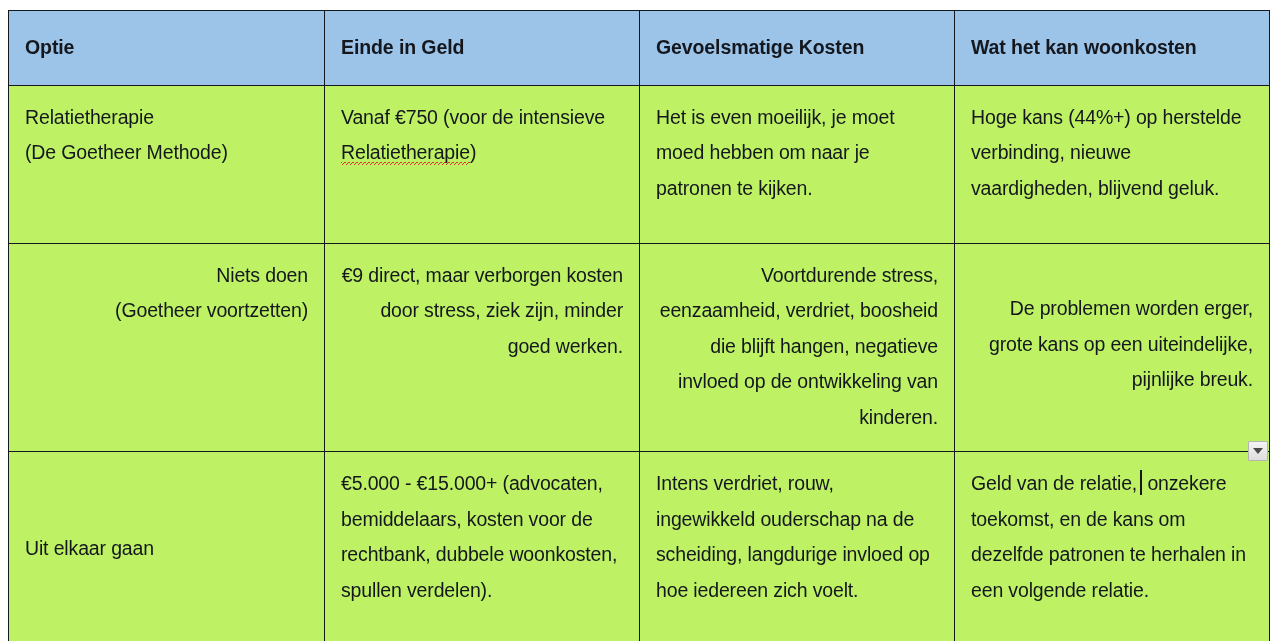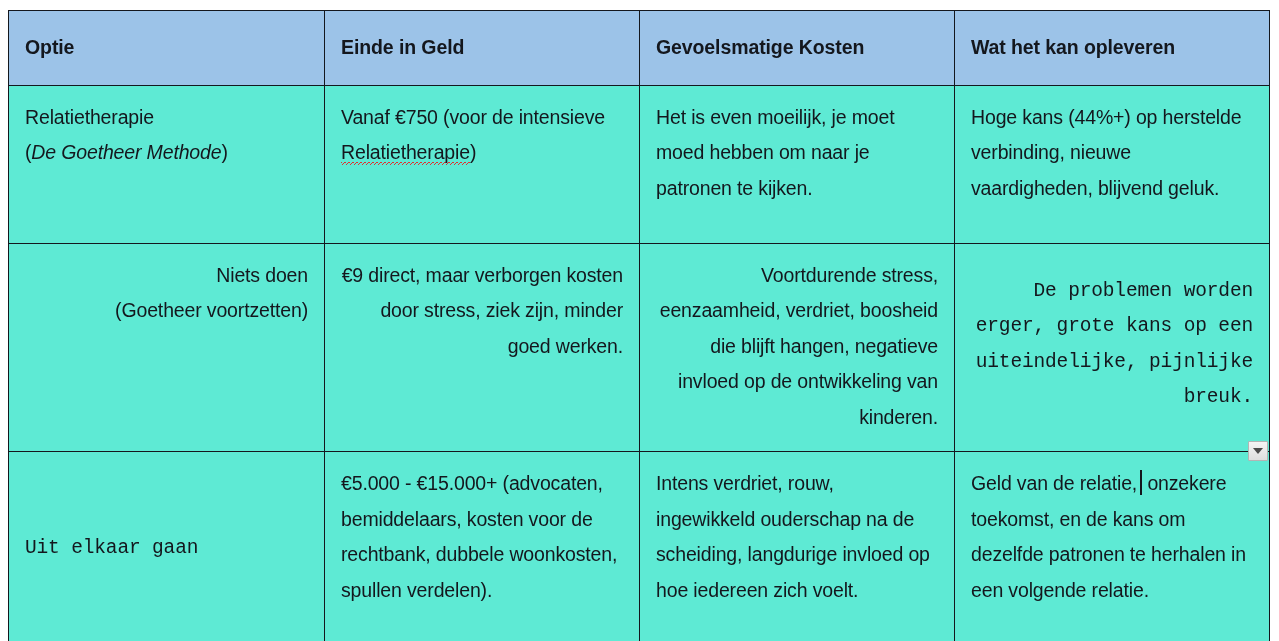--- a/index.html
+++ b/index.html
@@ -55,40 +55,39 @@
     vertical-align: middle;
     font-size: 19.5px;
     font-weight: bold;
     color: #14171d;
     letter-spacing: -0.1px;
     line-height: 1.2;
   }
 
   
   tbody td {
-    background: #5eead4;
+    background: #bef264;
     padding: 14px 16px 16px 16px;
     font-size: 19.5px;
     line-height: 1.82;
     color: #14171d;
     vertical-align: top;
     letter-spacing: -0.15px;
     word-wrap: break-word;
   }
   tbody td.vmid {
     vertical-align: middle;
     padding-top: 10px;
     padding-bottom: 16px;
-    font-family: Liberation Mono, monospace;
   }
   tbody tr.r1 td { height: 158px; }
   tbody tr.r2 td { height: 198px; text-align: right; }
   tbody tr.r3 td { height: 200px; }
 
-  .cell-ital { font-style: italic; }
+  .cell-ital { }
 
   
   .spell {
     position: relative;
     display: inline;
     text-decoration: none;
     background-image:
       repeating-linear-gradient(
         135deg,
         #e03030 0px, #e03030 1.1px,
@@ -144,21 +143,21 @@
         <col class="c2">
         <col class="c3">
         <col class="c4">
     </colgroup>
 
     <thead>
       <tr>
         <th>Optie</th>
         <th>Einde in Geld</th>
         <th>Gevoelsmatige Kosten</th>
-        <th>Wat het kan opleveren</th>
+        <th>Wat het kan woonkosten</th>
       </tr>
     </thead>
 
     <tbody>
 
       <tr class="r1">
         <td>
           <span>Relatietherapie</span><br>
           <span>(</span><span class="cell-ital">De Goetheer Methode</span><span>)</span>
         </td>

